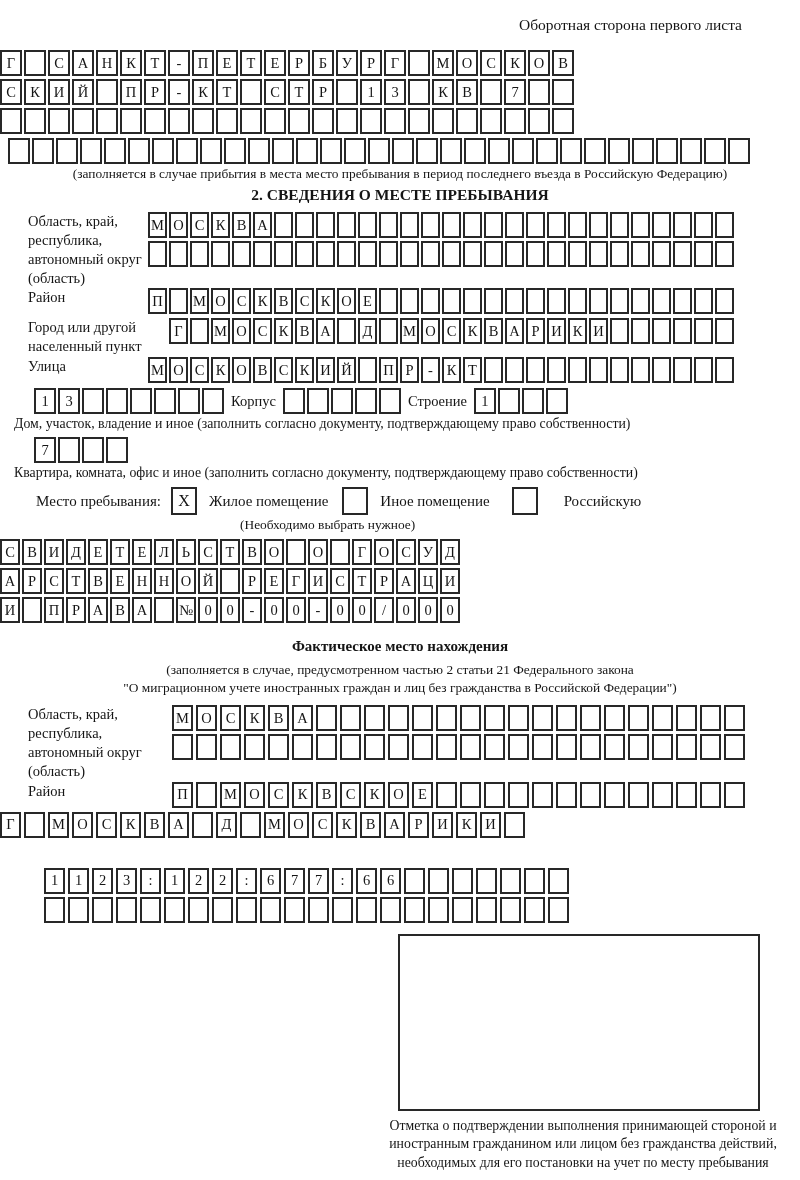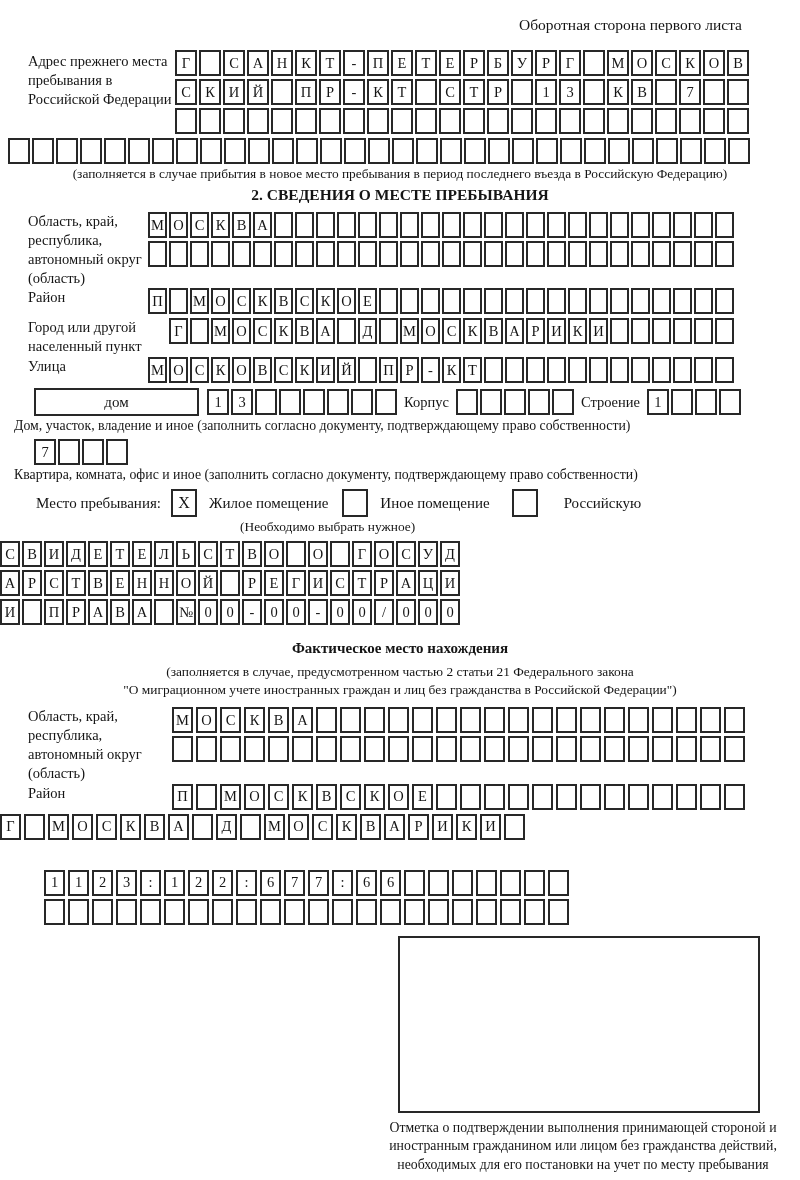--- a/index.html
+++ b/index.html
@@ -64,21 +64,20 @@
 
   .stamp-box{width:362px;height:177px;border:2px solid #282828;box-sizing:border-box;margin:8px 0 6px 398px;background:#fff;}
   .stamp-caption{width:390px;margin-left:388px;text-align:center;font-size:13.8px;line-height:1.35;}
 </style>
 </head>
 <body>
 
 <div class="sheet-title">Оборотная сторона первого листа</div>
 
 <div class="group">
-  <div class="lbl lbl-top">Адрес прежнего места пребывания в Российской Федерации</div>
   <div class="rows-col">
     <div class="cellrow w22">
         <div class="cell">Г</div>
         <div class="cell"></div>
         <div class="cell">С</div>
         <div class="cell">А</div>
         <div class="cell">Н</div>
         <div class="cell">К</div>
         <div class="cell">Т</div>
         <div class="cell">-</div>
@@ -179,21 +178,21 @@
     <div class="cell"></div>
     <div class="cell"></div>
     <div class="cell"></div>
     <div class="cell"></div>
     <div class="cell"></div>
     <div class="cell"></div>
     <div class="cell"></div>
     <div class="cell"></div>
     <div class="cell"></div>
   </div>
-<div class="note-c">(заполняется в случае прибытия в новое место пребывания в период последнего въезда в Российскую Федерацию)</div>
+<div class="note-c">(заполняется в случае прибытия в места место пребывания в период последнего въезда в Российскую Федерацию)</div>
 
 <div class="h-sec">2. СВЕДЕНИЯ О МЕСТЕ ПРЕБЫВАНИЯ</div>
 
 <div class="group">
   <div class="lbl lbl-s1">Область, край, республика, автономный округ (область)</div>
   <div class="rows-col">
     <div class="cellrow">
         <div class="cell">М</div>
         <div class="cell">О</div>
         <div class="cell">С</div>
@@ -351,21 +350,20 @@
       <div class="cell"></div>
       <div class="cell"></div>
       <div class="cell"></div>
       <div class="cell"></div>
       <div class="cell"></div>
       <div class="cell"></div>
     </div>
 </div>
 
 <div class="boxline">
-  <div class="named-box house-box">дом</div>
   <div class="cellrow w22">
       <div class="cell">1</div>
       <div class="cell">3</div>
       <div class="cell"></div>
       <div class="cell"></div>
       <div class="cell"></div>
       <div class="cell"></div>
       <div class="cell"></div>
       <div class="cell"></div>
     </div>

